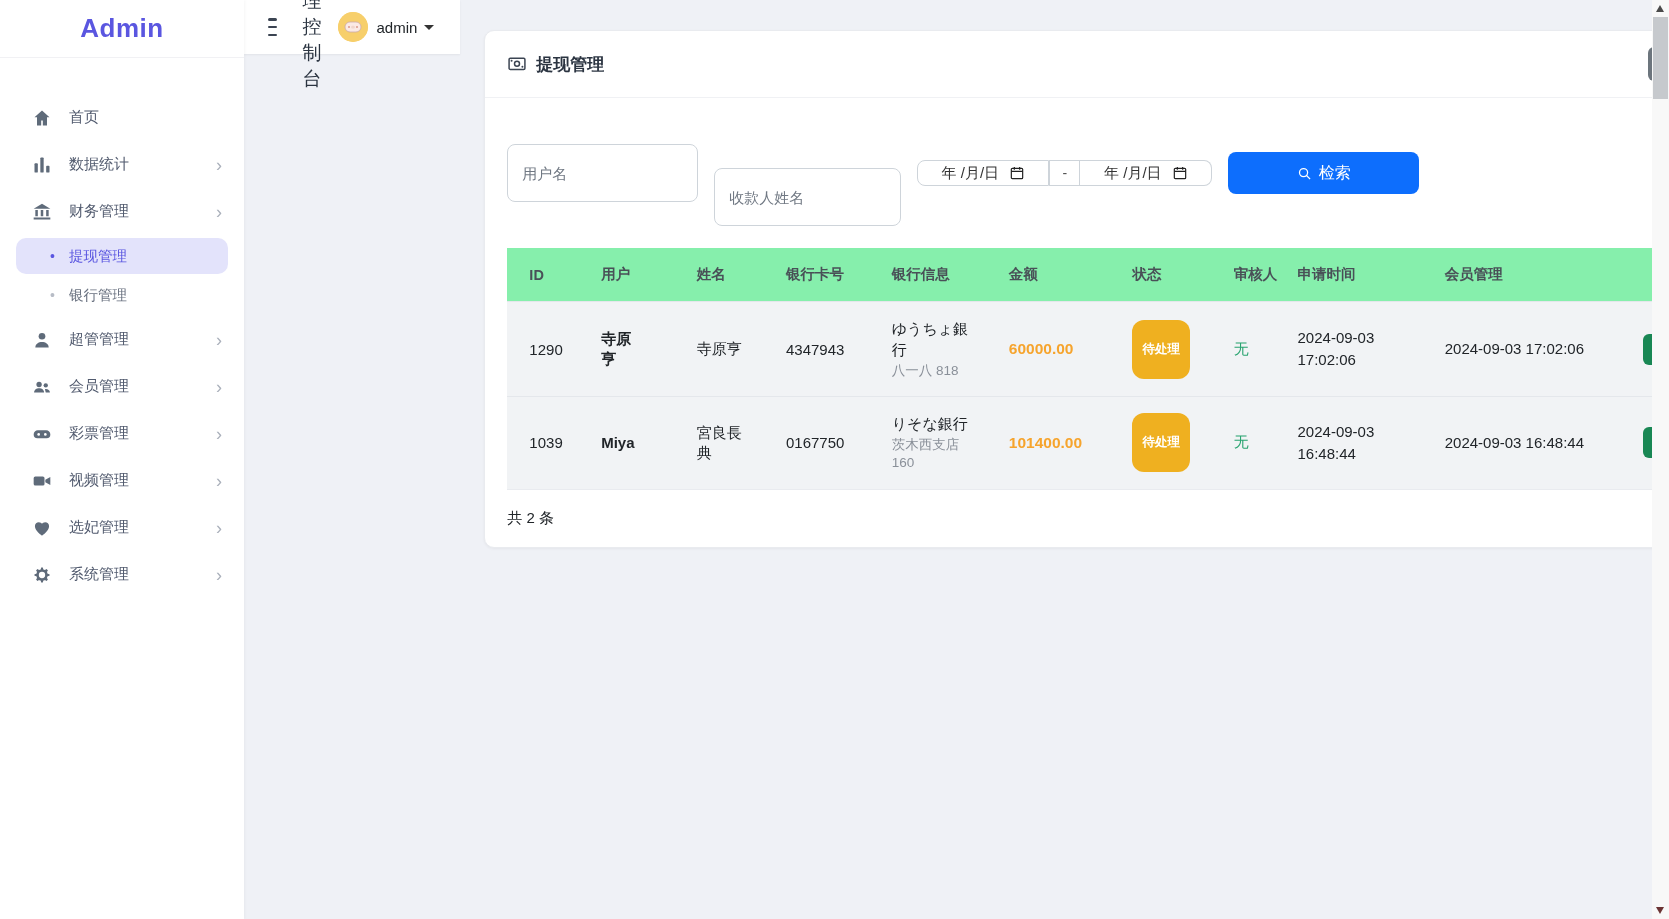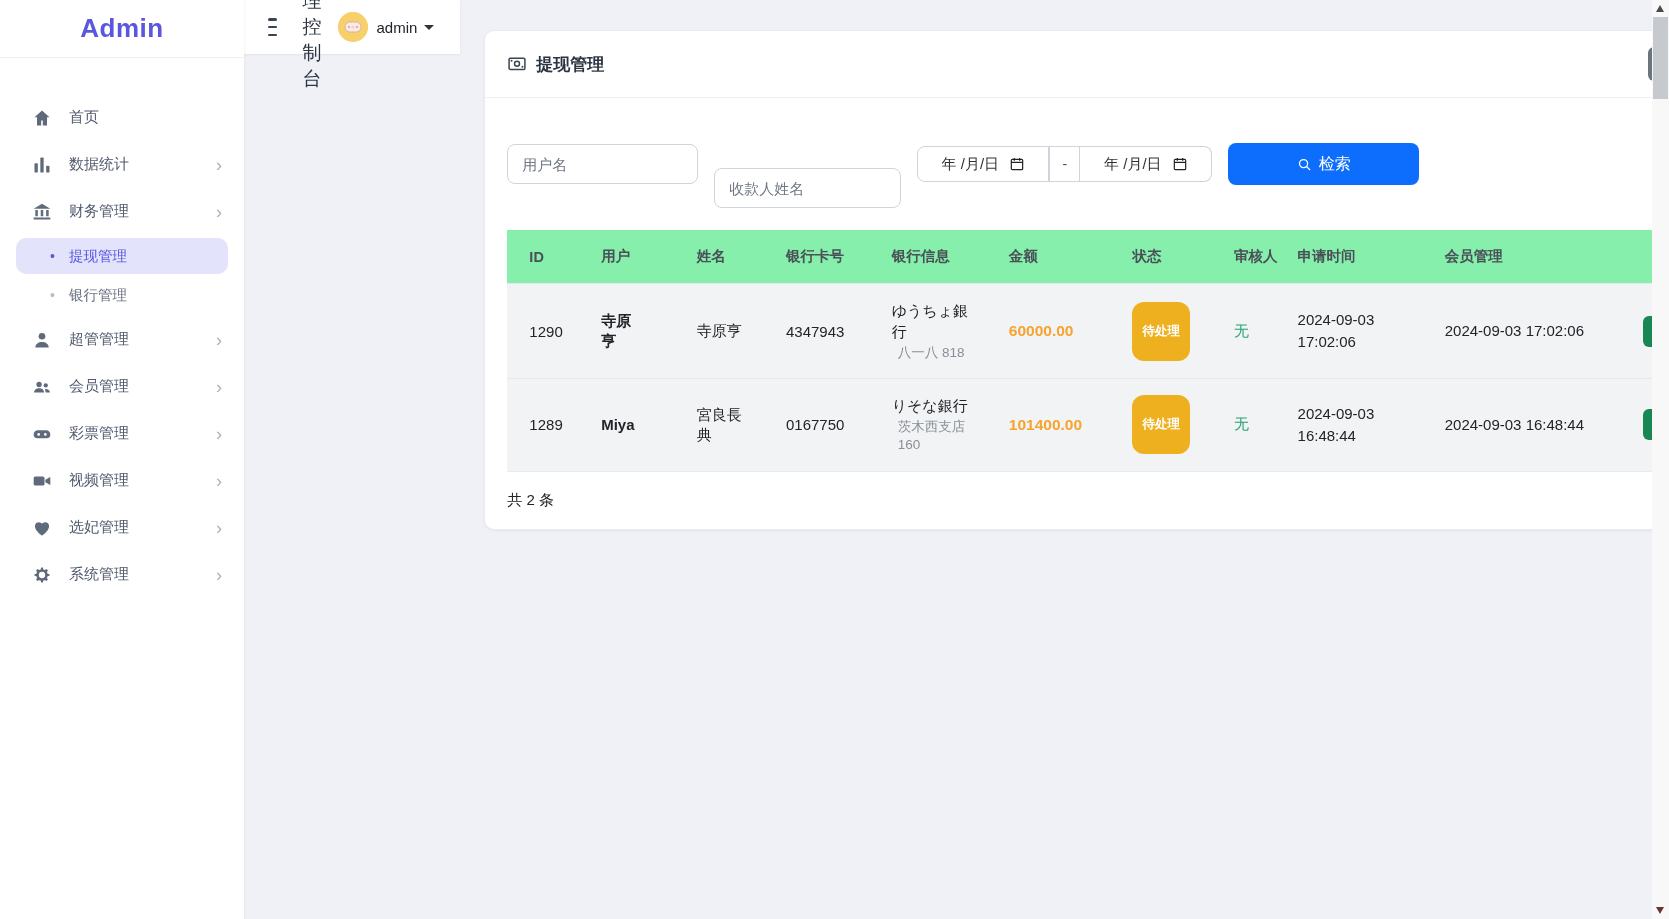--- a/index.html
+++ b/index.html
@@ -54,26 +54,26 @@
           border:1px solid #e9ebef; box-shadow:0 1px 3px rgba(0,0,0,.05); overflow:hidden; }
   .card-header { display:flex; align-items:center; justify-content:space-between;
                  padding:16px 22px; border-bottom:1px solid #f0f1f4; }
   .card-title { display:flex; align-items:center; font-size:17px; font-weight:bold; color:#2b3441; }
   .card-title svg { width:20px; height:20px; margin-right:9px; stroke:#3b4452; fill:none; stroke-width:1.8; }
   .btn-refresh { background:#6c757d; color:#fff; border:none; border-radius:6px;
                  padding:8px 14px; font-size:14px; display:flex; align-items:center; cursor:pointer; }
   .btn-refresh svg { width:14px; height:14px; margin-right:6px; fill:#fff; }
 
   .filters { display:flex; padding:22px; gap:16px; align-items:center; }
-  .f-input { height:40px; border:1px solid #ced4da; border-radius:8px; padding:0 14px;
+  .f-input { height:58px; border:1px solid #ced4da; border-radius:8px; padding:0 14px;
              font-size:15px; color:#212529; outline:none; font-family:inherit; background:#fff; }
   .f-input::placeholder { color:#707883; }
   .inp-user { width:191px; }
   .inp-payee { width:187px;margin-top:48px; }
-  .date-group { display:flex; height:36px; }
+  .date-group { display:flex; height:26px; }
   .date-input { width:132px; border:1px solid #ced4da; display:flex; align-items:center;
                 justify-content:center; gap:10px; font-size:15px; color:#333; cursor:text; background:#fff; }
   .date-input.left { border-radius:8px 0 0 8px; }
   .date-input.right { border-radius:0 8px 8px 0; border-left:none; }
   .date-sep { width:31px; border-top:1px solid #ced4da; border-bottom:1px solid #ced4da;
               display:flex; align-items:center; justify-content:center; color:#555;
               font-size:14px; background:#fff; border-left:1px solid #ced4da; border-right:1px solid #ced4da; }
   .date-input svg { width:16px; height:16px; stroke:#222; fill:none; stroke-width:1.8; }
   .btn-search { width:191px; height:42px; margin-left:0; background:#0d6efd; border:none;
                 border-radius:8px; color:#fff; font-size:16px; display:flex; align-items:center;
@@ -89,21 +89,21 @@
   tbody td { background:#f1f3f5; padding:16px 10px; font-size:15px; color:#212529;
              border-bottom:1px solid #e4e7eb; vertical-align:middle; }
   tbody tr:last-child td { border-bottom:1px solid #e9ebef; }
   .col-id{width:84px}.col-user{width:96px}.col-name{width:90px}.col-card{width:106px}
   .col-bank{width:118px}.col-amount{width:124px}.col-status{width:102px}
   .col-auditor{width:64px}.col-apply{width:148px}.col-audit{width:200px}.col-ops{width:auto}
   .wrap-narrow { display:inline-block; max-width:42px; line-height:1.35; }
   .wrap-name   { display:inline-block; max-width:58px; line-height:1.35; }
   .user-cell { font-weight:bold; }
   .bank-name { display:inline-block; max-width:80px; line-height:1.4; }
-  .bank-branch { display:block; max-width:84px; color:#8a9099; font-size:13.5px; line-height:1.35; margin-top:2px;margin-left:6px; }
+  .bank-branch { display:block; max-width:84px; color:#8a9099; font-size:13.5px; line-height:1.35; margin-top:2px; }
   .amount { color:#f6a42d; font-weight:bold; font-size:15.5px; }
   .badge-pending { display:inline-block; background:#efb020; color:#fff; font-size:12.5px;
                    font-weight:bold; padding:21px 10px; border-radius:12px; }
   .auditor { color:#2ba471; }
   .time-cell { line-height:1.45; }
   .ops-cell { text-align:right; padding-right:14px; white-space:nowrap; }
   .btn-op { width:31px; height:31px; border:none; border-radius:6px; cursor:pointer;
             display:inline-flex; align-items:center; justify-content:center; }
   .btn-approve { background:#198754; margin-right:5px; }
   .btn-reject { background:#dc3545; }
@@ -356,21 +356,21 @@
                         <path d="M4.5 12.5l5 5L19.5 7"></path>
                       </svg>
                   </button><button class="btn-op btn-reject">
                     <svg viewBox="0 0 24 24">
                         <path d="M6 6l12 12M18 6L6 18"></path>
                       </svg>
                   </button>
                 </td>
               </tr>
               <tr>
-                <td>1289</td>
+                <td>1039</td>
                 <td class="user-cell"><span class="wrap-narrow">Miya</span></td>
                 <td><span class="wrap-name">宮良長典</span></td>
                 <td>0167750</td>
                 <td>
                   <span class="bank-name">りそな銀行</span>
                   <span class="bank-branch">茨木西支店 160</span>
                 </td>
                 <td><span class="amount">101400.00</span></td>
                 <td><span class="badge-pending">待处理</span></td>
                 <td><span class="auditor">无</span></td>

